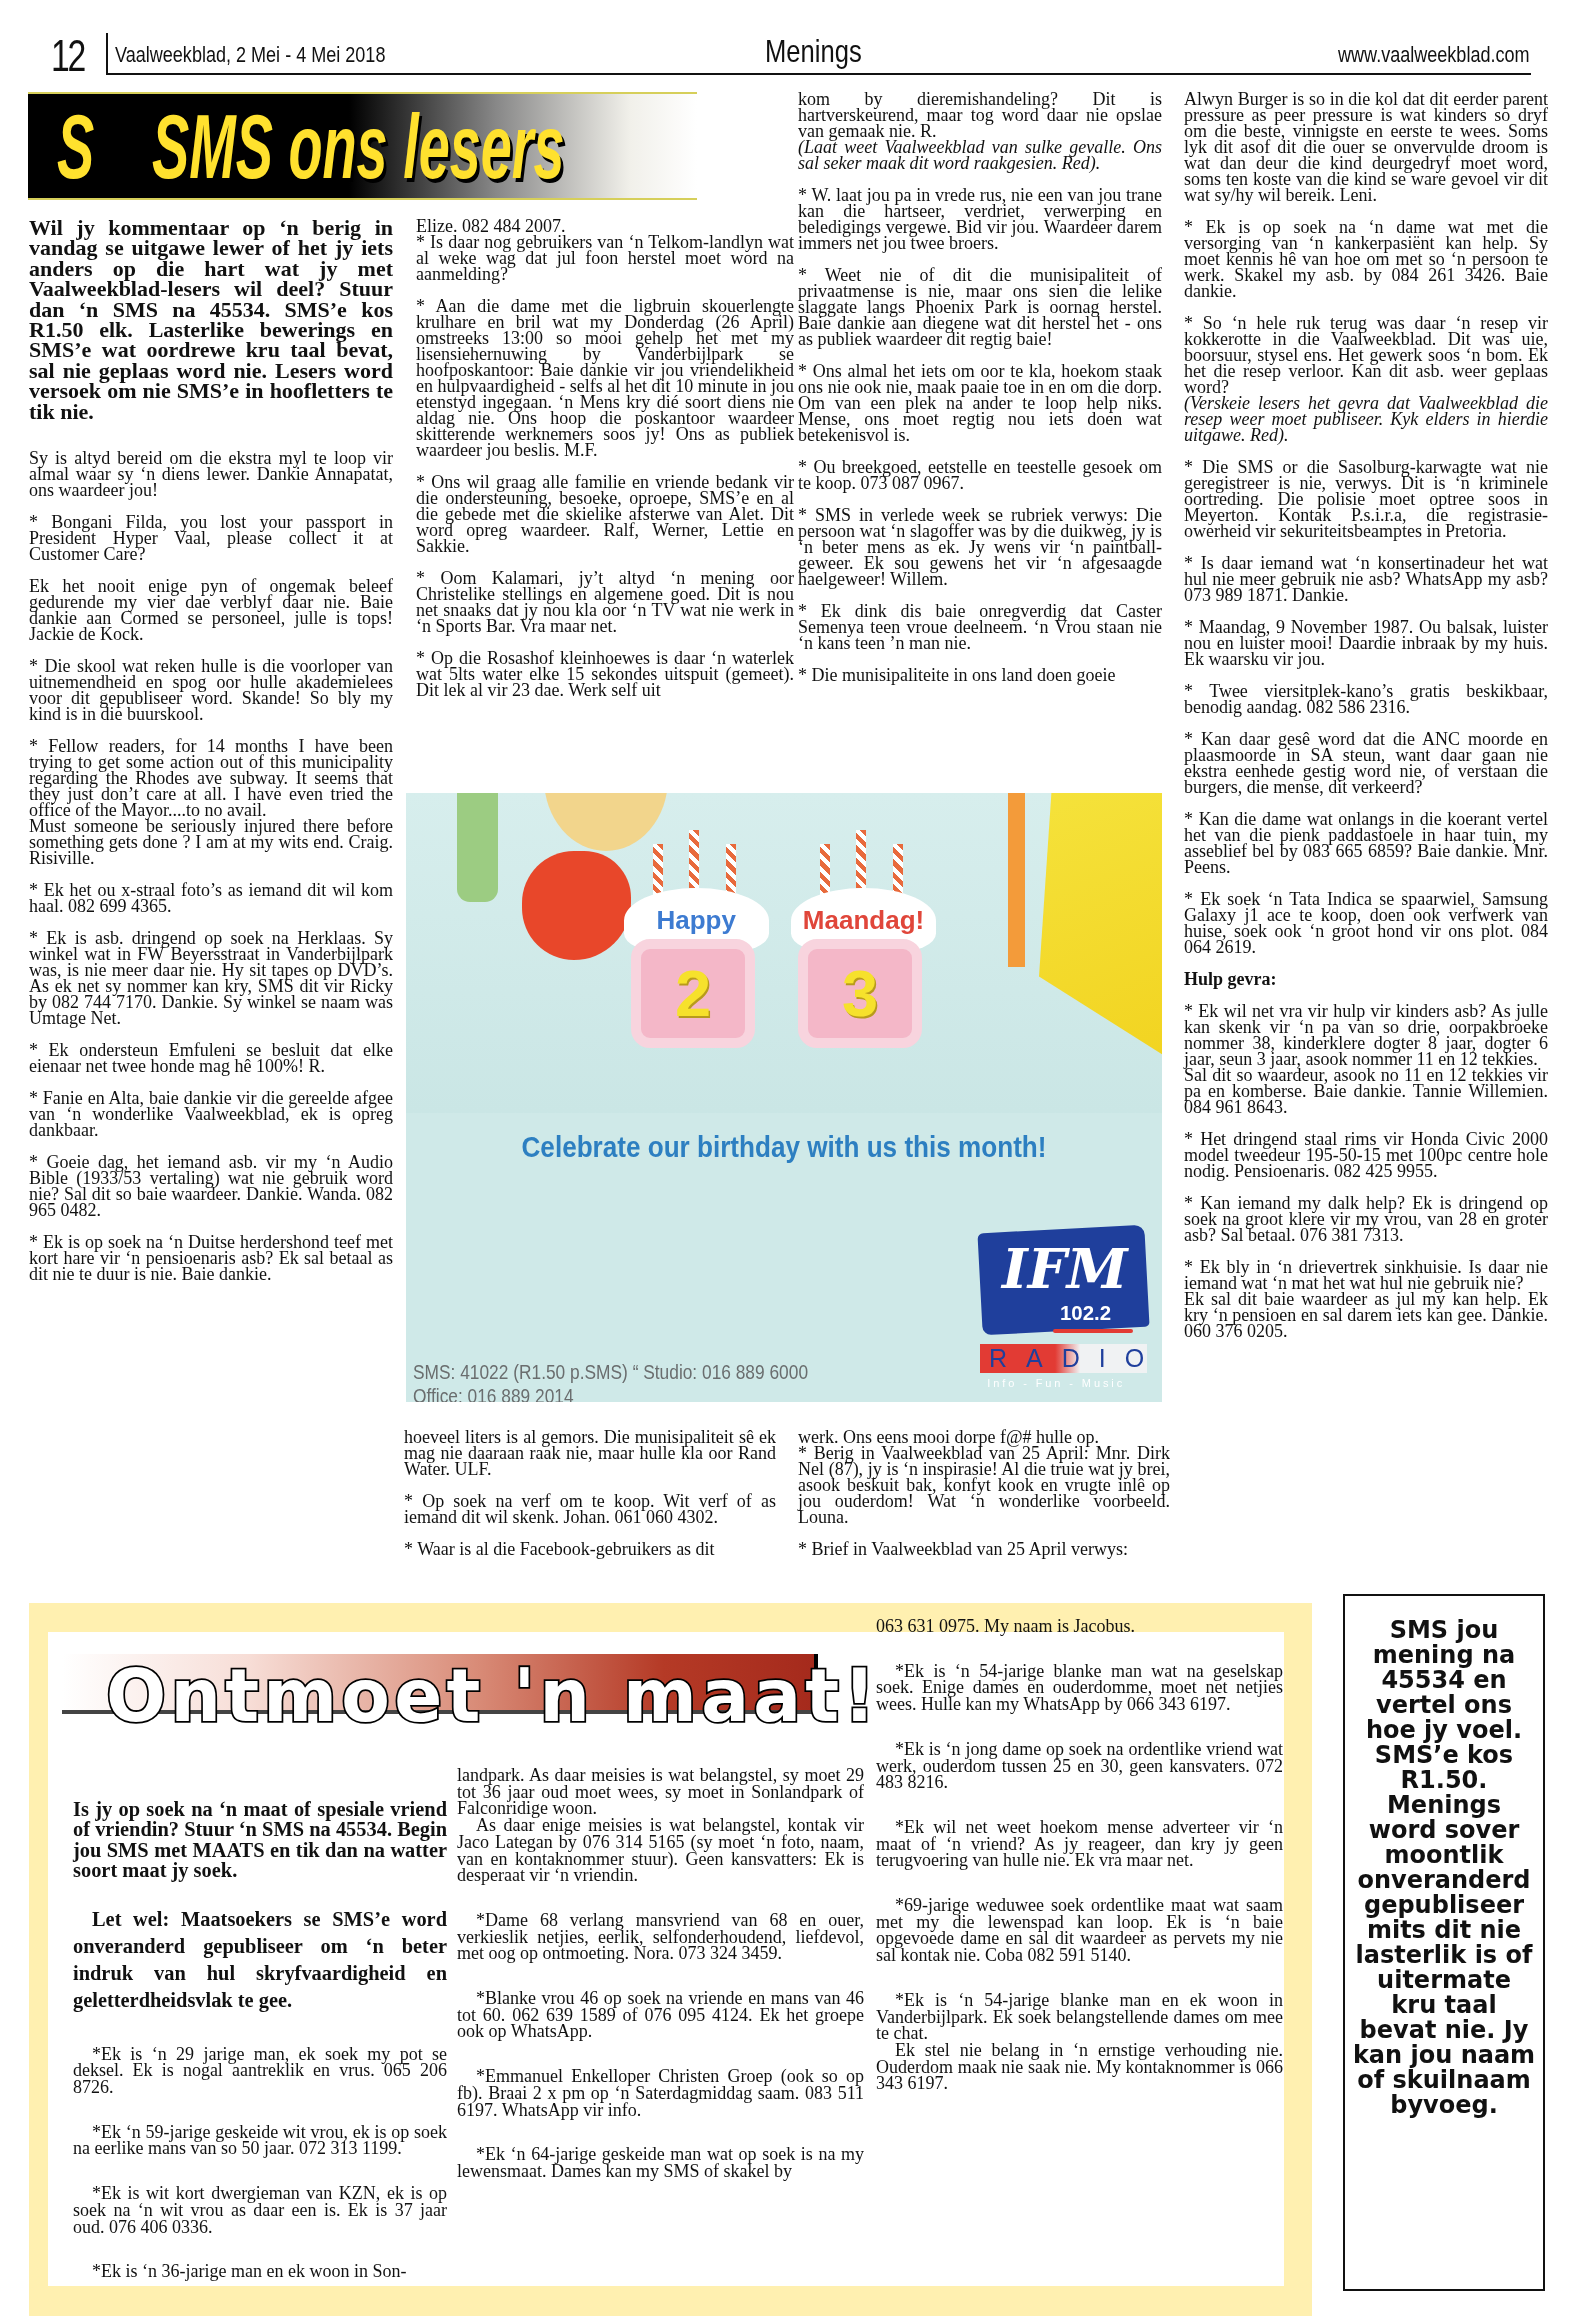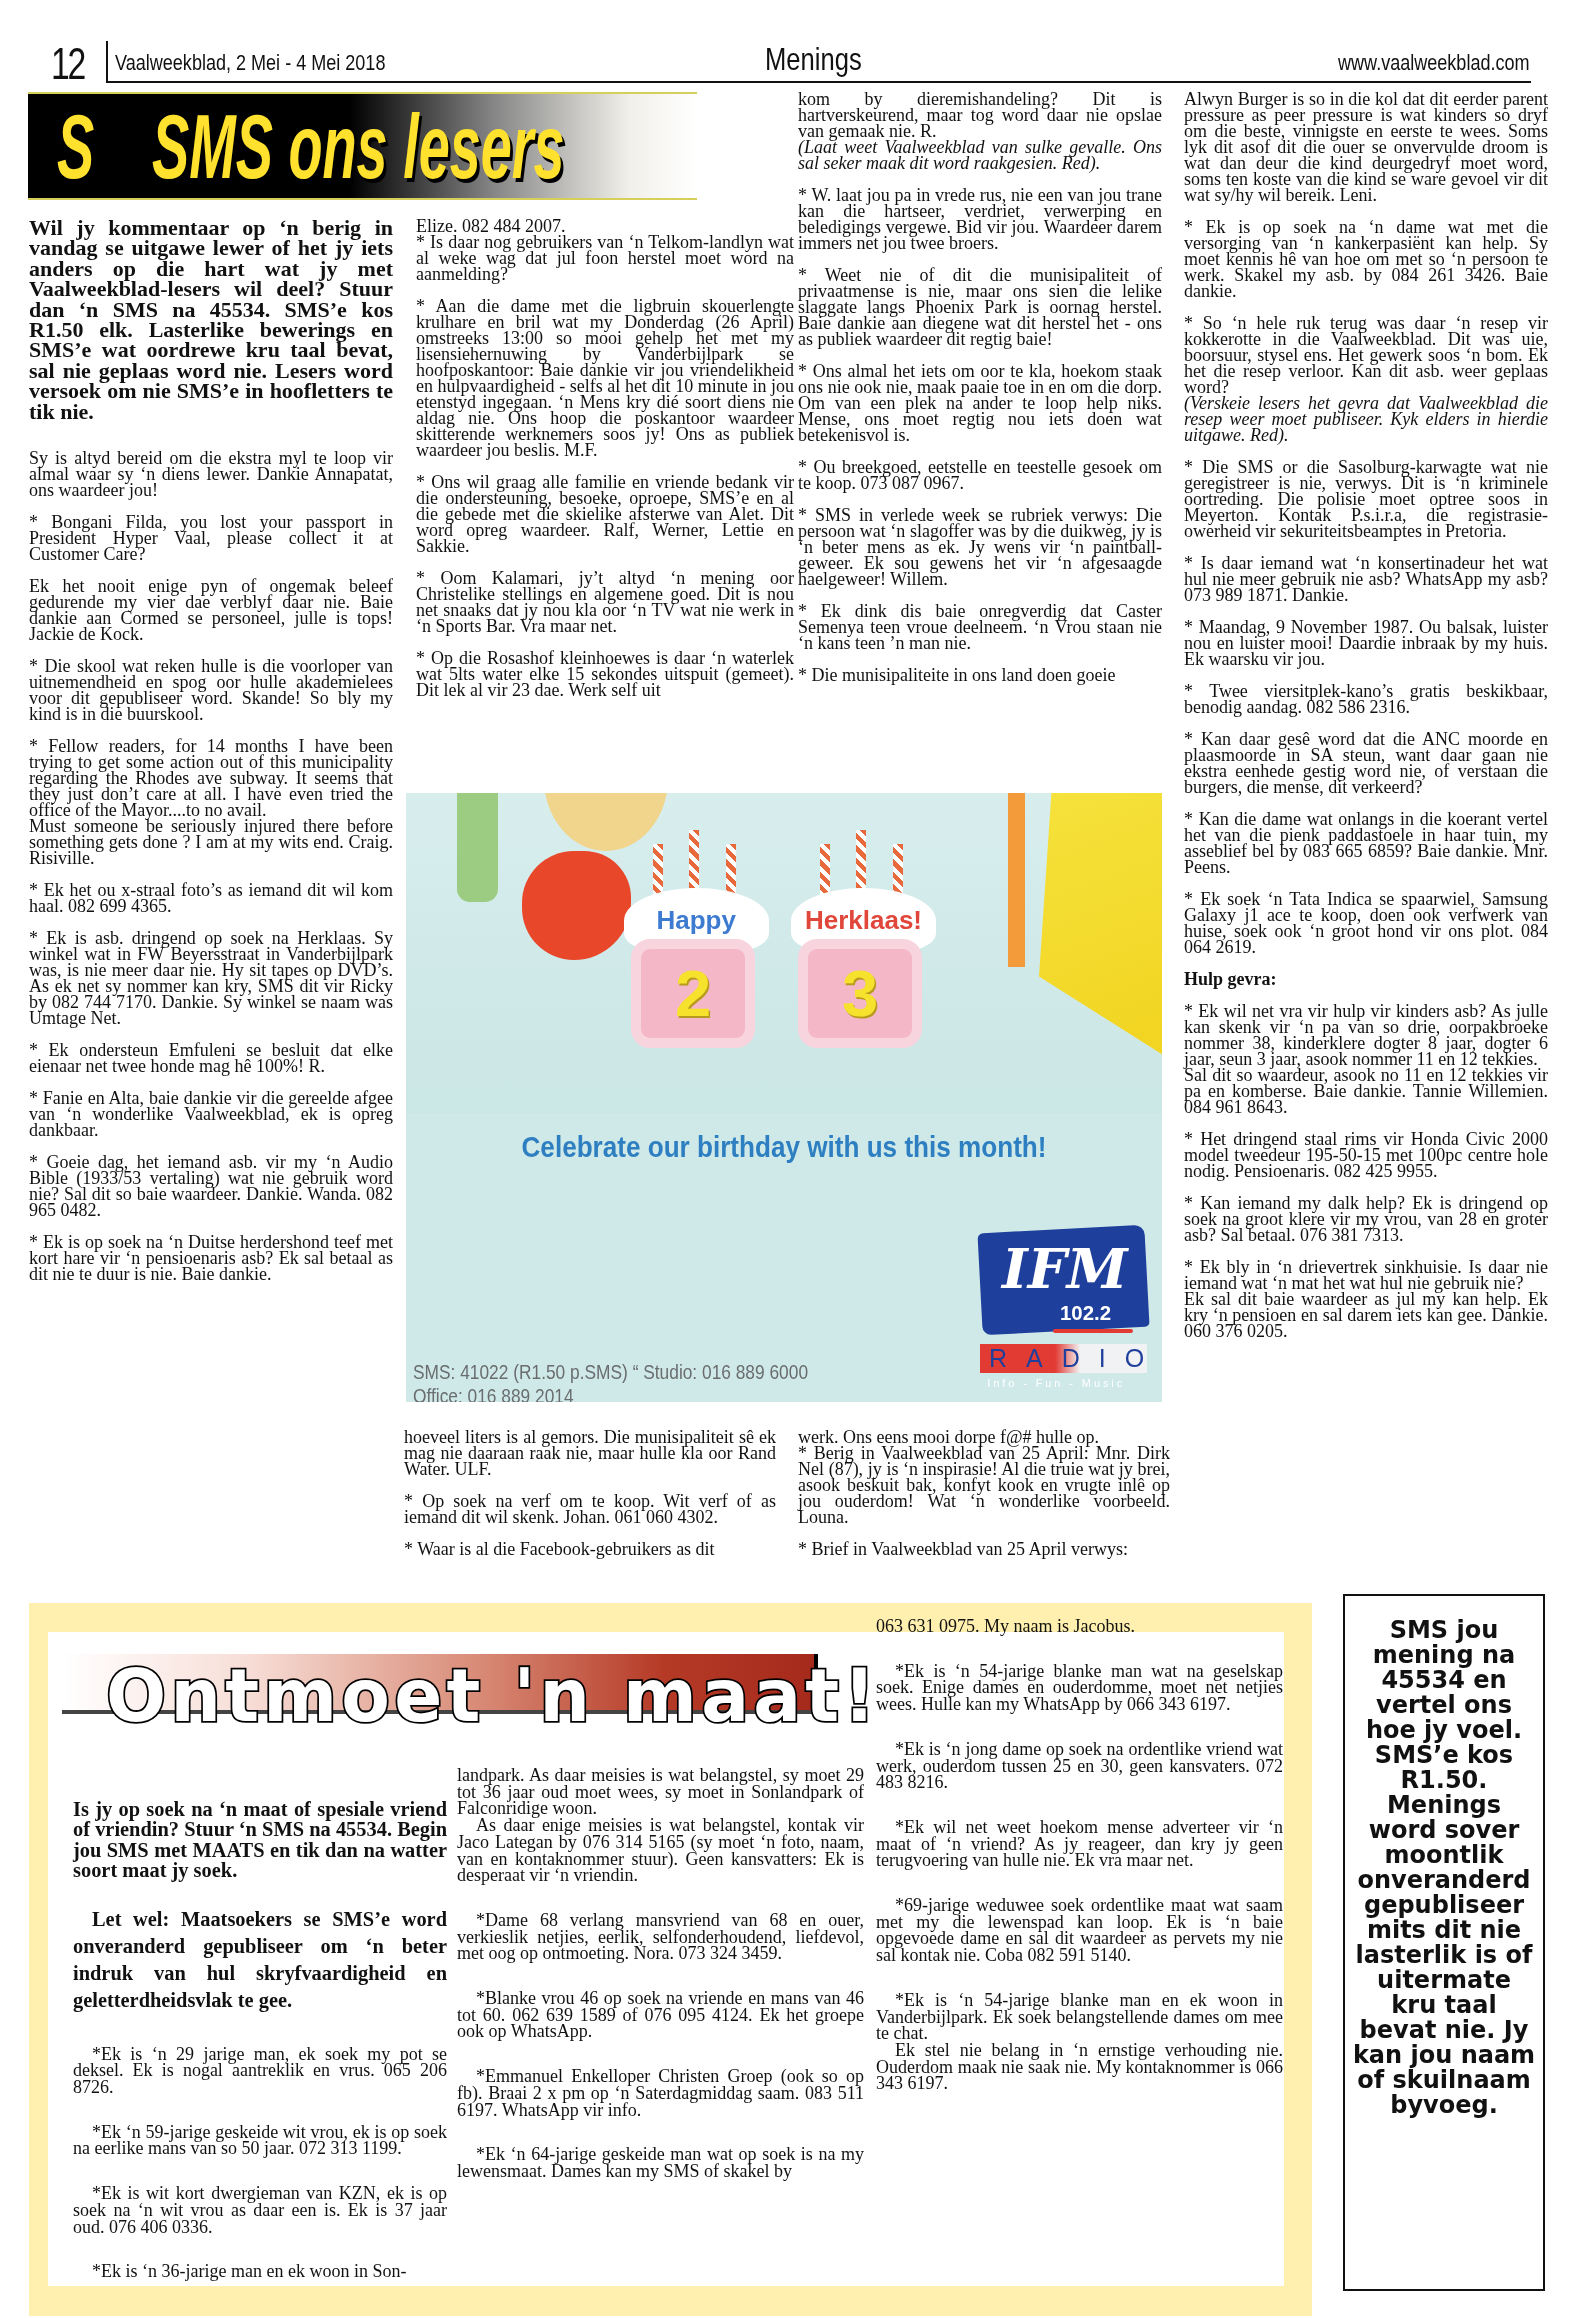--- a/index.html
+++ b/index.html
@@ -1,20 +1,20 @@
 <!DOCTYPE html>
 <html style="font-size:11.6px"><head>
 <meta charset="utf-8">
 <style>
   * { box-sizing: border-box; margin: 0; padding: 0; }
   html, body { width: 1574px; height: 2319px; background: #ffffff; overflow: hidden; }
   body { position: relative; font-family: "Liberation Serif", "DejaVu Serif", serif; color: #111; }
 
   
-  .hdr { position: absolute; left: 0; top: 12px; width: 1574px; height: 73px; }
+  .hdr { position: absolute; left: 0; top: 4px; width: 1574px; height: 73px; }
   .hdr .pagenum { position: absolute; left: 51px; top: 29px; font-family: "Liberation Sans", sans-serif; font-size: 45px; line-height: 45px; letter-spacing: -2.9px; transform: scaleX(0.75); transform-origin: left top; }
   .hdr .vsep { position: absolute; left: 106px; top: 29px; width: 1.5px; height: 41px; background: #111; }
   .hdr .hline { position: absolute; left: 106px; top: 69px; width: 1425px; height: 2.2px; background: #111; }
   .hdr .pub { position: absolute; left: 115px; top: 38px; font-family: "Liberation Sans", sans-serif; font-size: 22px; transform: scaleX(0.82); transform-origin: left top; white-space: nowrap; }
   .hdr .section { position: absolute; left: 765px; top: 29px; font-family: "Liberation Sans", sans-serif; font-size: 32px; transform: scaleX(0.8); transform-origin: left top; }
   .hdr .url { position: absolute; right: 44px; top: 38px; font-family: "Liberation Sans", sans-serif; font-size: 22px; transform: scaleX(0.82); transform-origin: right top; white-space: nowrap; }
 
   
   .banner { position: absolute; left: 28px; top: 92px; width: 669px; height: 108px;
     background: linear-gradient(90deg, #000 0%, #000 48%, #888 70%, #f1f0ea 90%, #fff 100%);
@@ -158,21 +158,21 @@
     <div class="blower"></div>
     <div class="hat"></div>
     <div class="glasses">
       <div class="candle" style="left:22px;top:7.3px"></div>
       <div class="candle" style="left:58px;top:-7.3px"></div>
       <div class="candle" style="left:95px;top:7.3px"></div>
       <div class="candle" style="left:189px;top:7.3px"></div>
       <div class="candle" style="left:225px;top:-7.3px"></div>
       <div class="candle" style="left:262px;top:7.3px"></div>
       <div class="cup l">Happy</div>
-      <div class="cup r">Herklaas!</div>
+      <div class="cup r">Maandag!</div>
       <div class="lens l">2</div>
       <div class="lens r">3</div>
     </div>
   </div>
   <div class="tagline">Celebrate our birthday with us this month!</div>
   <div class="contact">
     <div>SMS: 41022 (R1.50 p.SMS) “ Studio: 016 889 6000</div>
     <div>Office: 016 889 2014</div>
 
   </div>

